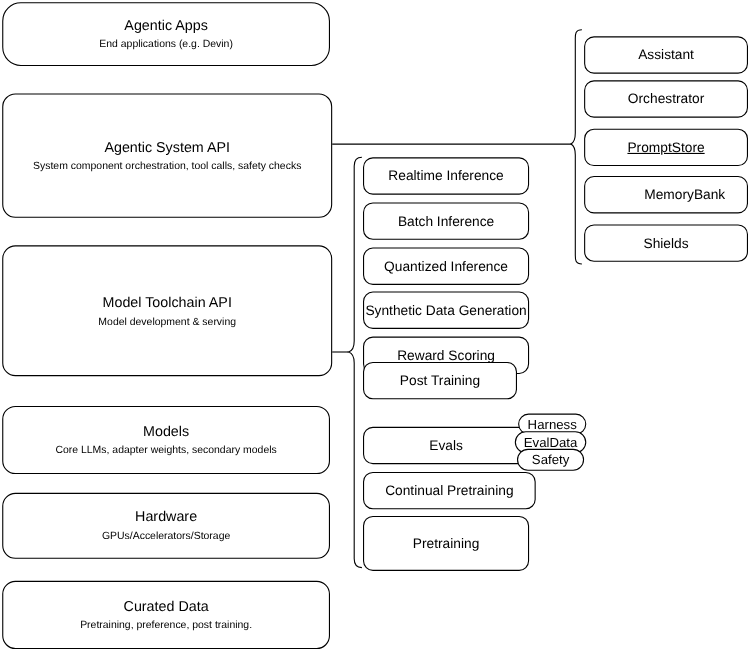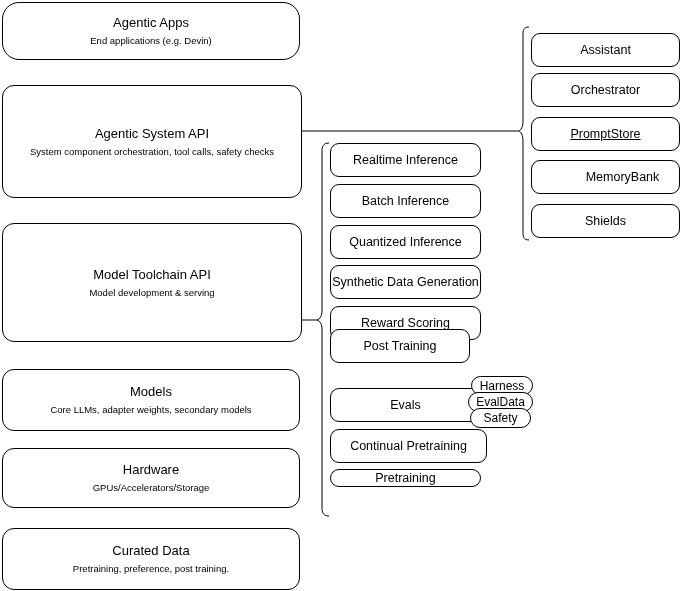--- a/index.html
+++ b/index.html
@@ -185,21 +185,21 @@
   </div>
 
   <div class="node leaf" style="left:330px; top:388px; width:151px; height:34px;">
     <div class="title">Evals</div>
   </div>
 
   <div class="node leaf" style="left:330px; top:429px; width:157px; height:34px;">
     <div class="title">Continual Pretraining</div>
   </div>
 
-  <div class="node leaf" style="left:330px; top:469px; width:151px; height:18px;">
+  <div class="node leaf" style="left:330px; top:469px; width:151px; height:50px;">
     <div class="title">Pretraining</div>
   </div>
 
   <div class="pill" style="left:471px; top:376px; width:62px; height:19px;">
     <span>Harness</span>
   </div>
 
   <div class="pill" style="left:468px; top:392px; width:65px; height:20px;">
     <span>EvalData</span>
   </div>

